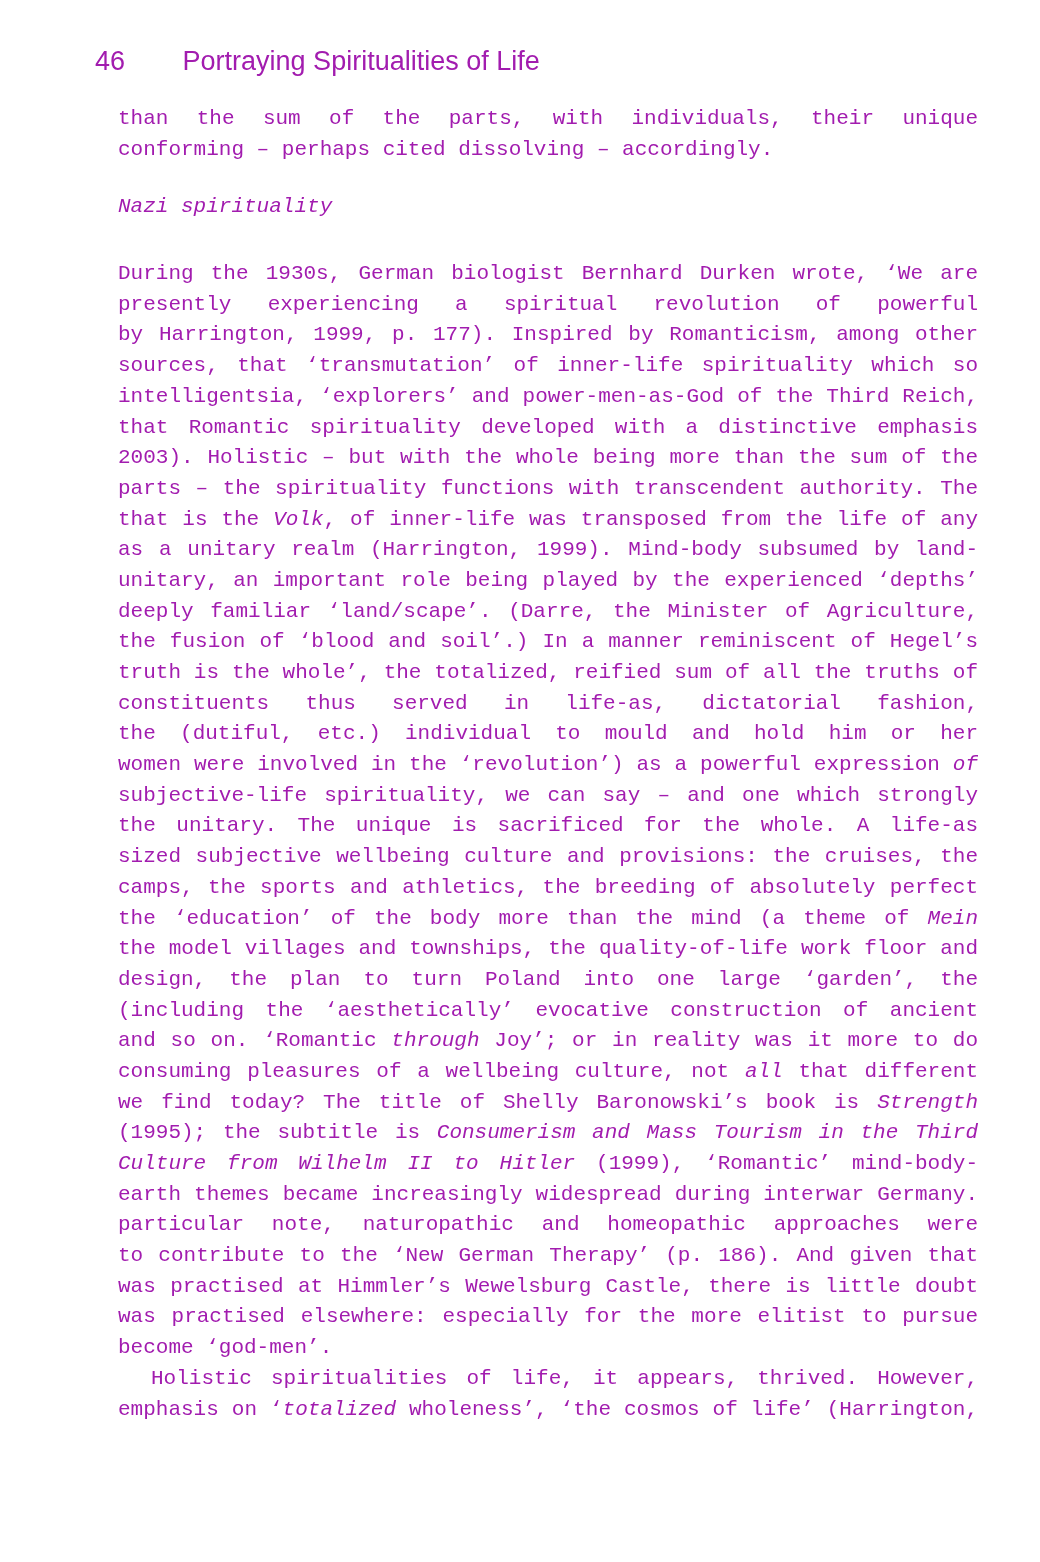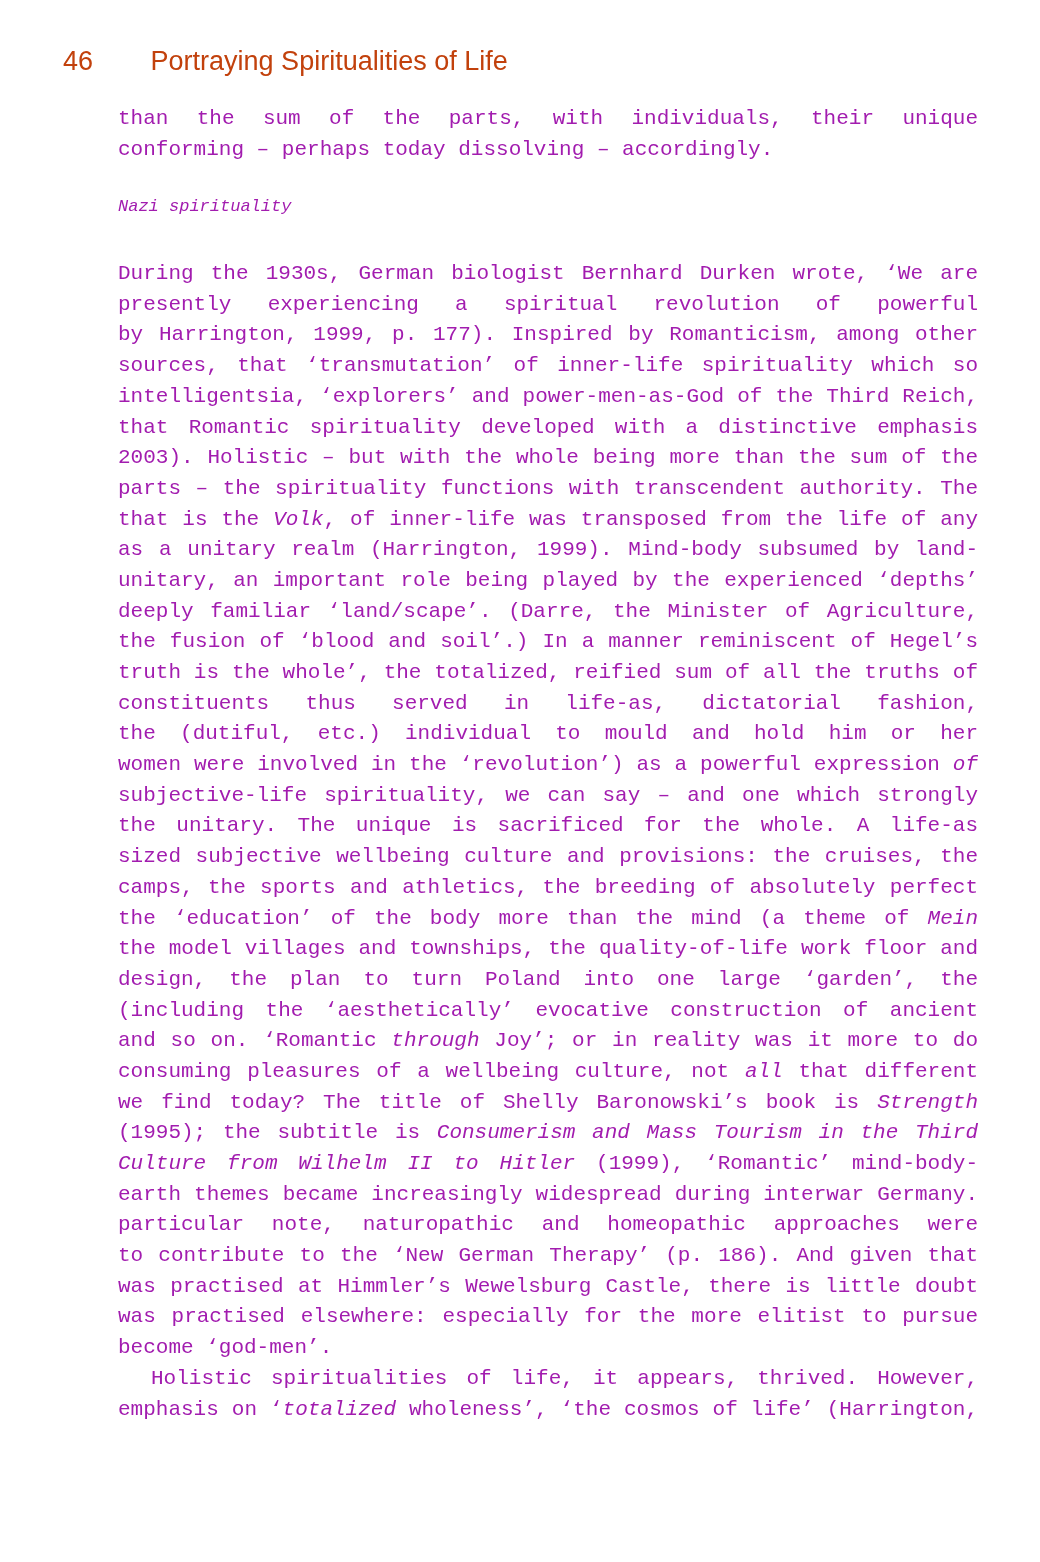--- a/index.html
+++ b/index.html
@@ -7,26 +7,26 @@
     position: relative;
     width: 1040px;
     height: 1562px;
     background: #ffffff;
     box-sizing: border-box;
     padding-top: 46px;
     overflow: hidden;
     color: #141414;
   }
   .page-header {
-    margin-left: 63px;
+    margin-left: 95px;
     height: 30px;
     line-height: 30px;
     font-family: "Liberation Sans", "DejaVu Sans", sans-serif;
     font-size: 27px;
-    color: #c2410c;
+    color: #a21caf;
     white-space: nowrap;
   }
   .page-number { display: inline-block; margin-right: 50px; }
   .running-title { display: inline-block; }
   .text-body {
     margin-left: 118px;
     width: 860px;
     margin-top: 28px;
     font-family: Liberation Mono, monospace;
     font-size: 21px;
@@ -41,37 +41,37 @@
     text-align-last: justify;
   }
   .line.line-end { text-align-last: left; }
   .paragraph.indent .line:first-child { text-indent: 33px; }
   .em { font-style: italic; }
   .hl { padding: 1px 2px; margin-top: 15px; }
   .section-heading {
     margin-top: 27px;
     margin-bottom: 36px;
     font-style: italic;
-    font-size: 17px;
+    font-size: 21px;
     line-height: 30.7px;
     height: 30.7px;
   }
 </style>
 </head>
 <body>
 
 <div class="page">
   <div class="page-header">
     <span class="page-number">46</span>
     <span class="running-title">Portraying Spiritualities of Life</span>
   </div>
   <div class="text-body">
       <div class="paragraph">
         <div class="line"><span>than the sum of the parts, with individuals, their unique subjective-lives,</span></div>
-        <div class="line line-end"><span>conforming – perhaps today dissolving – accordingly.</span></div>
+        <div class="line line-end"><span>conforming – perhaps cited dissolving – accordingly.</span></div>
       </div>
       <div class="section-heading">Nazi spirituality</div>
       <div class="paragraph">
         <div class="line"><span>During the 1930s, German biologist Bernhard Durken wrote, ‘We are</span></div>
         <div class="line"><span>presently experiencing a spiritual revolution of powerful proportions’ (cited</span></div>
         <div class="line"><span>by Harrington, 1999, p. 177). Inspired by Romanticism, among other</span></div>
         <div class="line"><span>sources, that ‘transmutation’ of inner-life spirituality which so pervaded the</span></div>
         <div class="line"><span>intelligentsia, ‘explorers’ and power-men-as-God of the Third Reich, meant</span></div>
         <div class="line"><span>that Romantic spirituality developed with a distinctive emphasis (Mosse,</span></div>
         <div class="line"><span>2003). Holistic – but with the whole being more than the sum of the</span></div>

